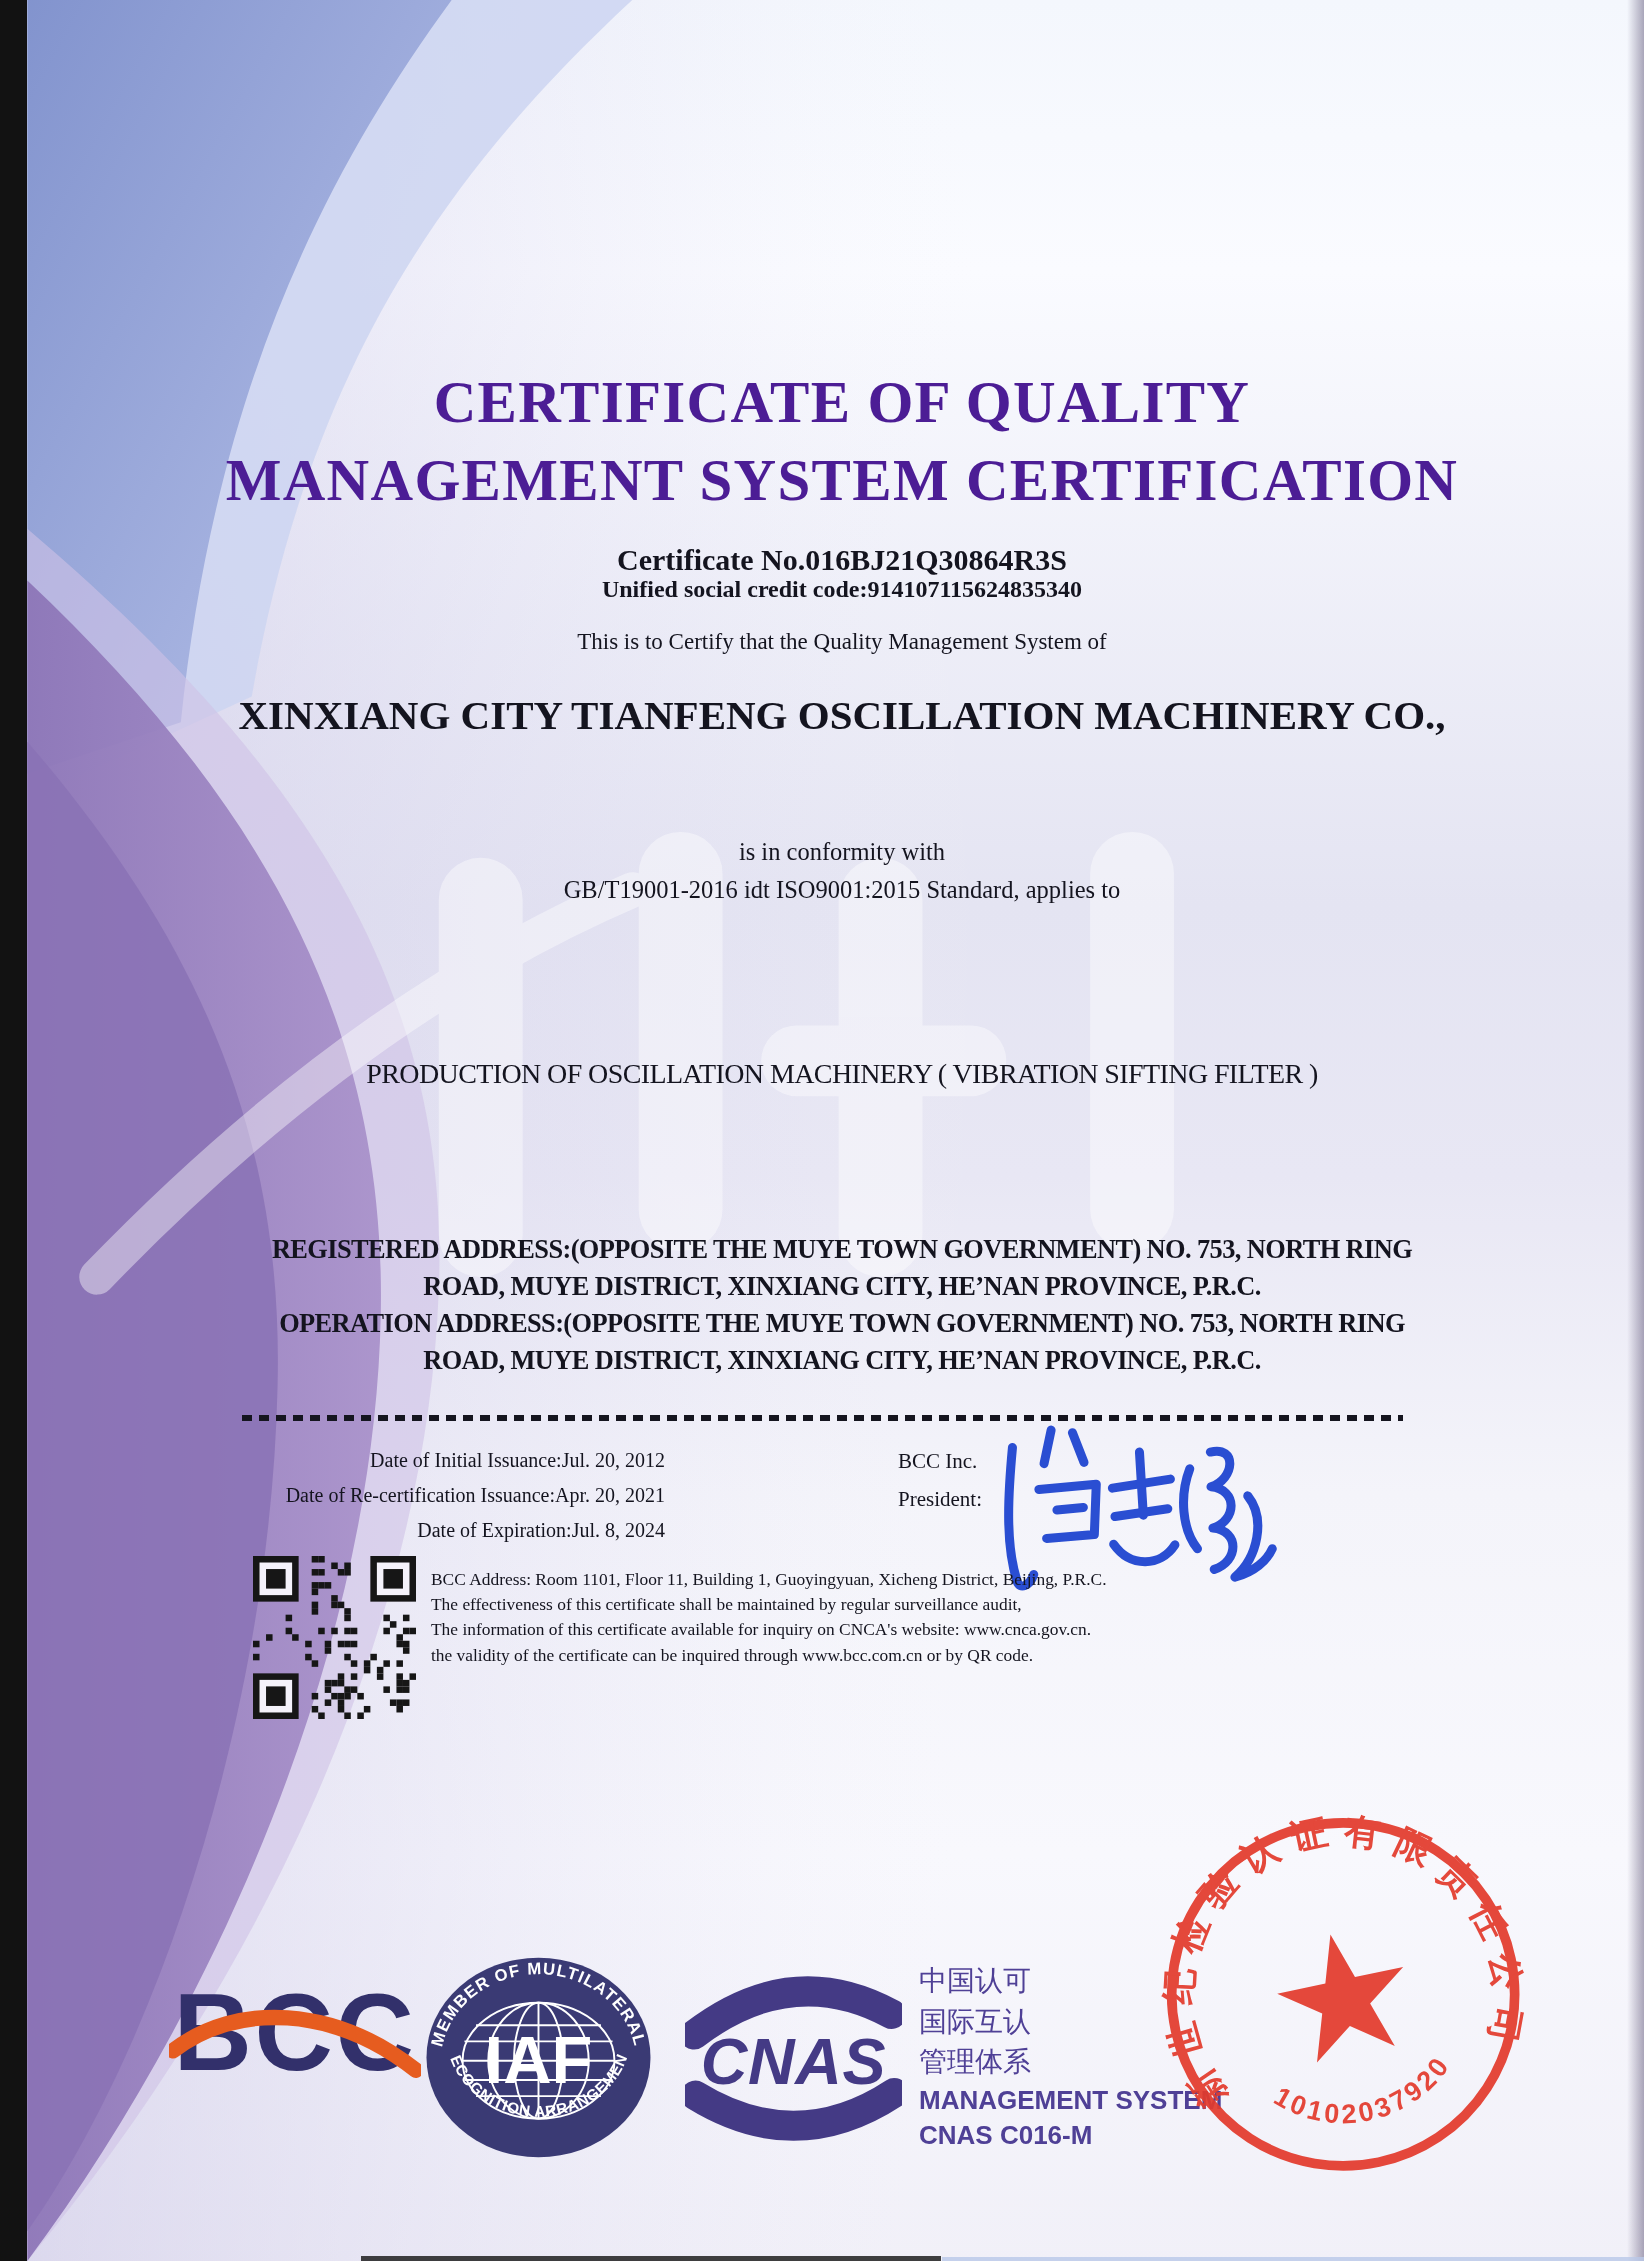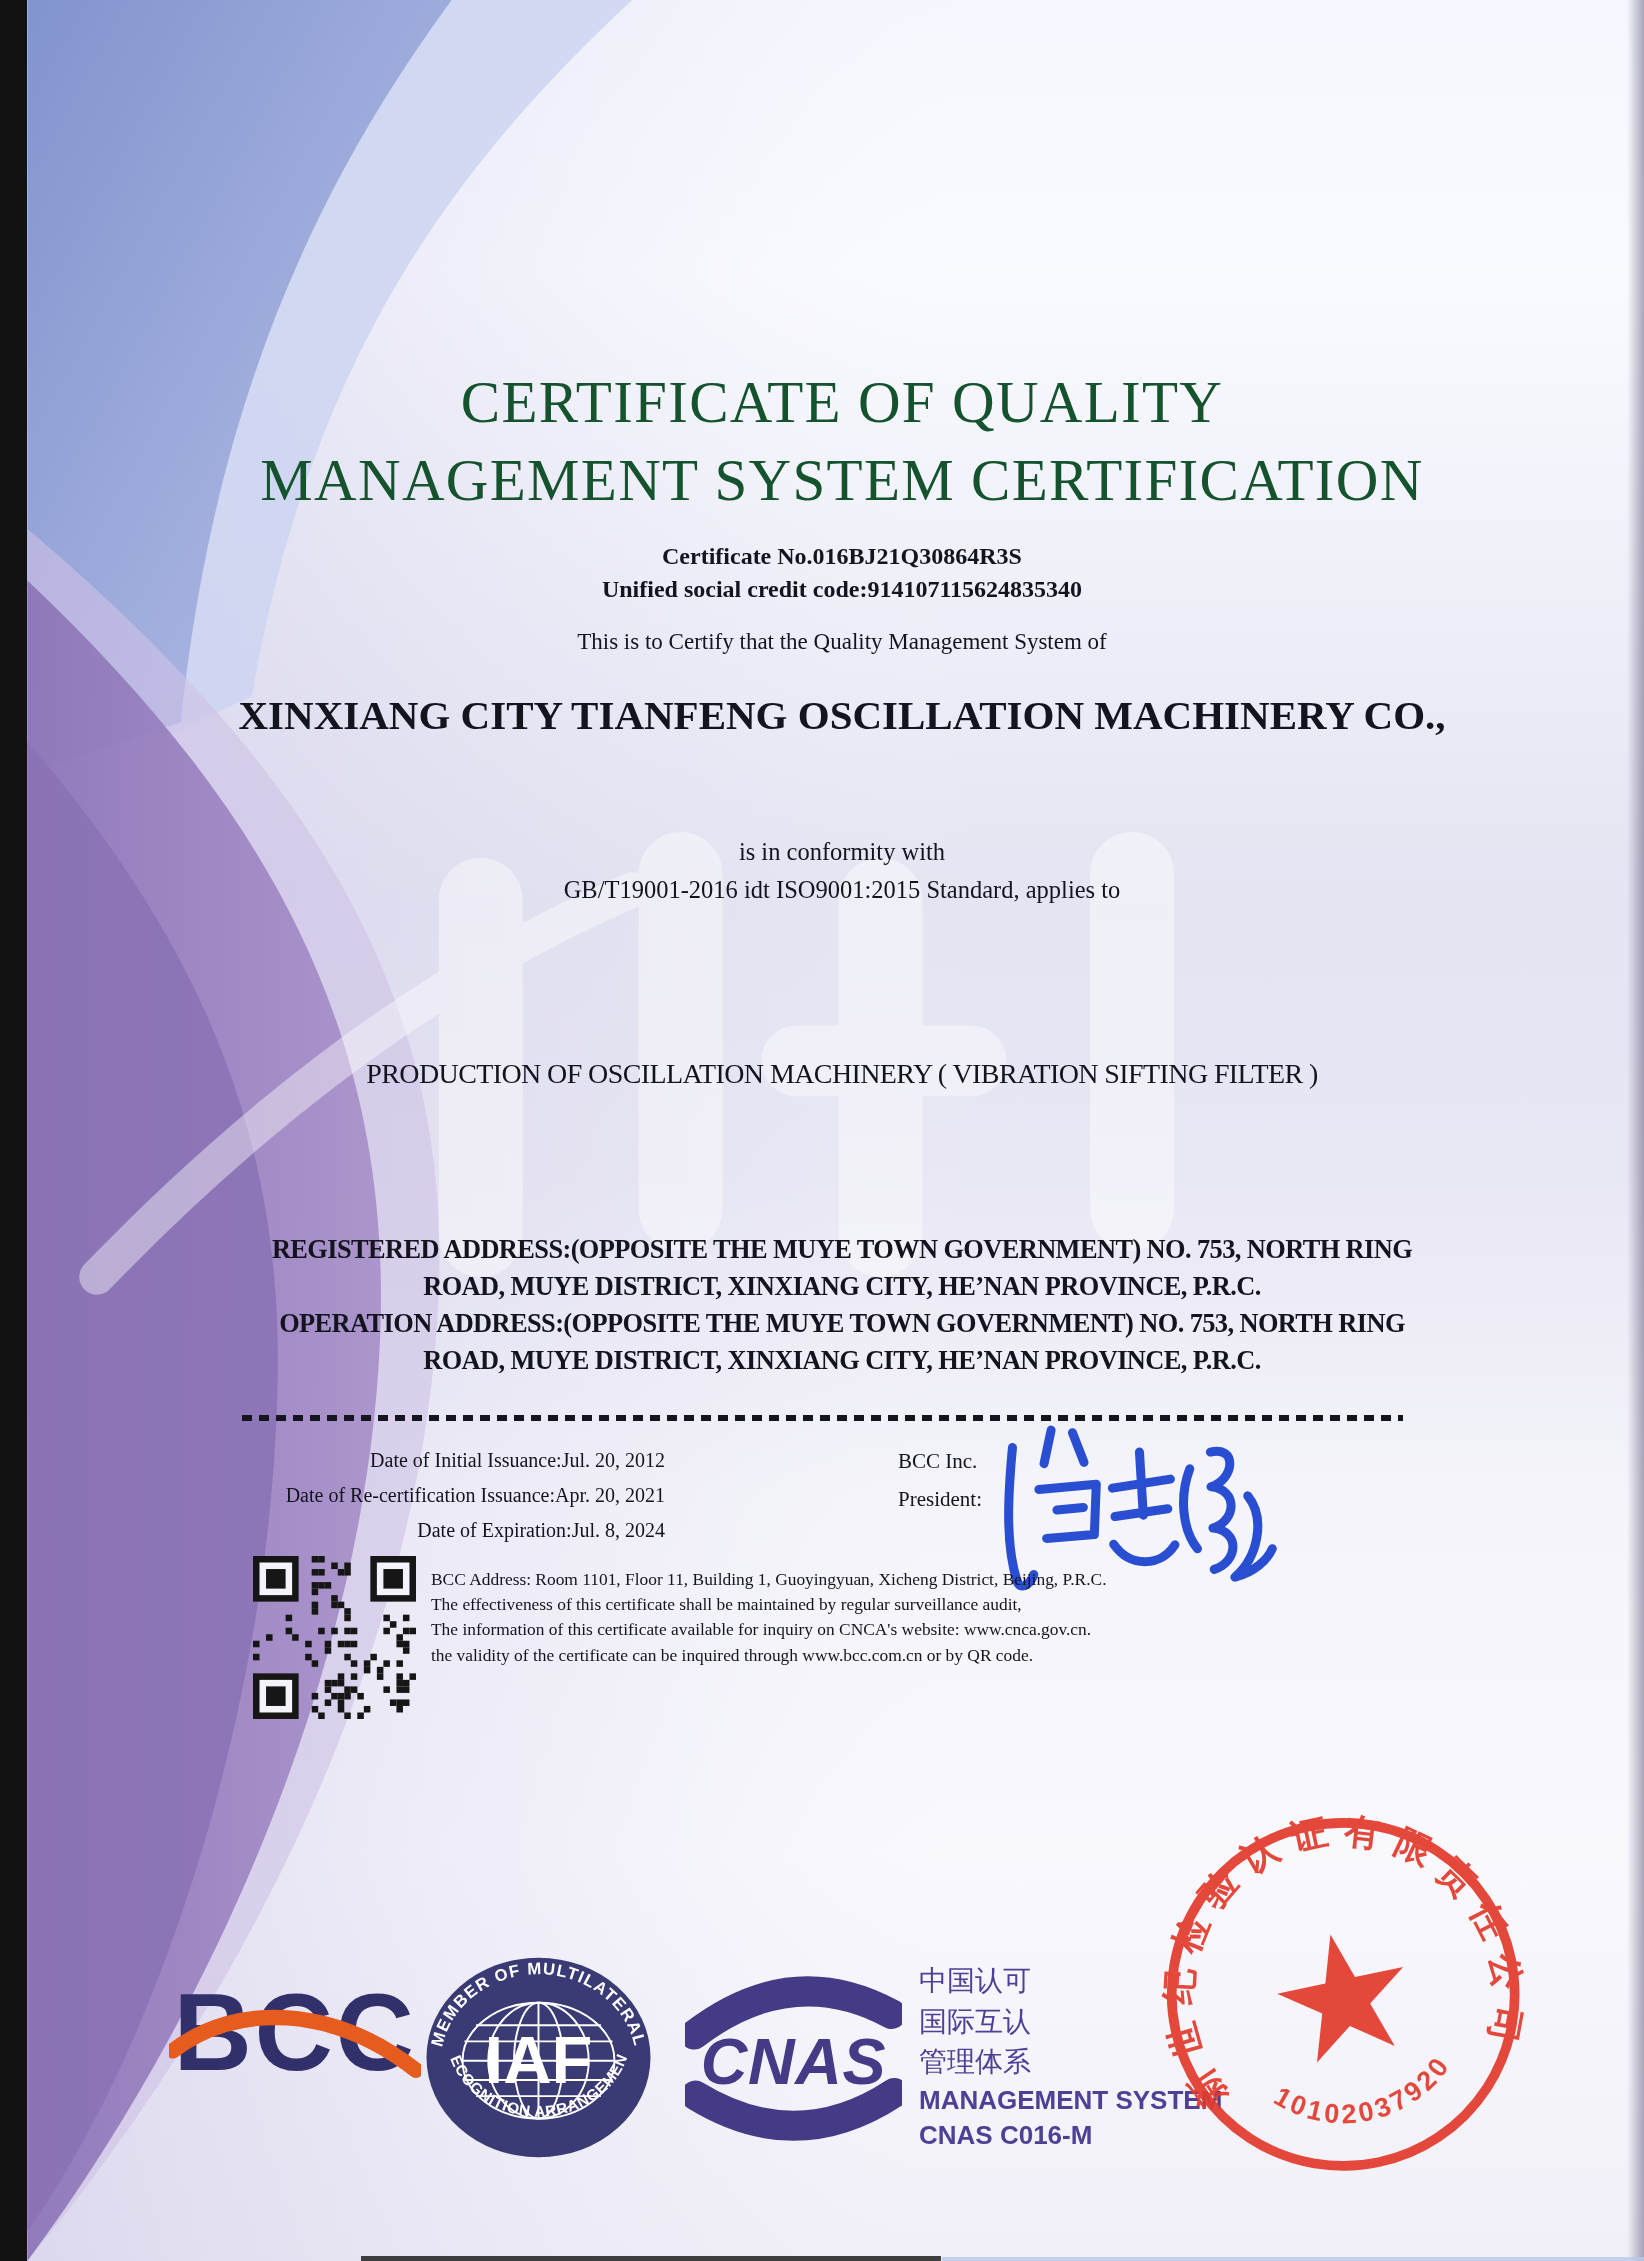--- a/index.html
+++ b/index.html
@@ -1,21 +1,21 @@
 <!DOCTYPE html>
 <html style="font-size:10.3px"><head>
 <meta charset="utf-8">
 <style>
   html,body{margin:0;padding:0;background:#d8d8d8;}
   .page{position:relative;width:1645px;height:2261px;overflow:hidden;
         background:#f7f8fd;font-family:"Liberation Serif",serif;color:#14141f;}
   .abs{position:absolute;}
   .centered{position:absolute;left:39px;right:0;text-align:center;}
-  .title{font-size:59px;font-weight:400;letter-spacing:1.3px;line-height:1.32;color:#14532d;}
-  .certno{font-size:24px;font-weight:700;}
+  .title{font-size:59px;font-weight:700;letter-spacing:1.3px;line-height:1.32;color:#4c1d95;}
+  .certno{font-size:30px;font-weight:700;}
   .certify{font-size:23px;}
   .company{font-size:41px;font-weight:700;line-height:1.5;}
   .conf{font-size:24.5px;}
   .scope{font-size:28px;letter-spacing:-0.6px;}
   .addr{font-size:26.4px;font-weight:700;line-height:1.4;letter-spacing:-0.6px;}
   .dates{font-size:20px;line-height:1.75;text-align:right;}
   .issuer{font-size:21px;line-height:1.8;}
   .fineprint{font-size:17.4px;line-height:1.45;}
   .dash-line{height:5.8px;background:repeating-linear-gradient(90deg,#15151f 0 10.3px,transparent 10.3px 17px);}
   .cn-footer{font-size:28px;color:#4f4096;line-height:1.45;font-family:"Liberation Sans",sans-serif;}

